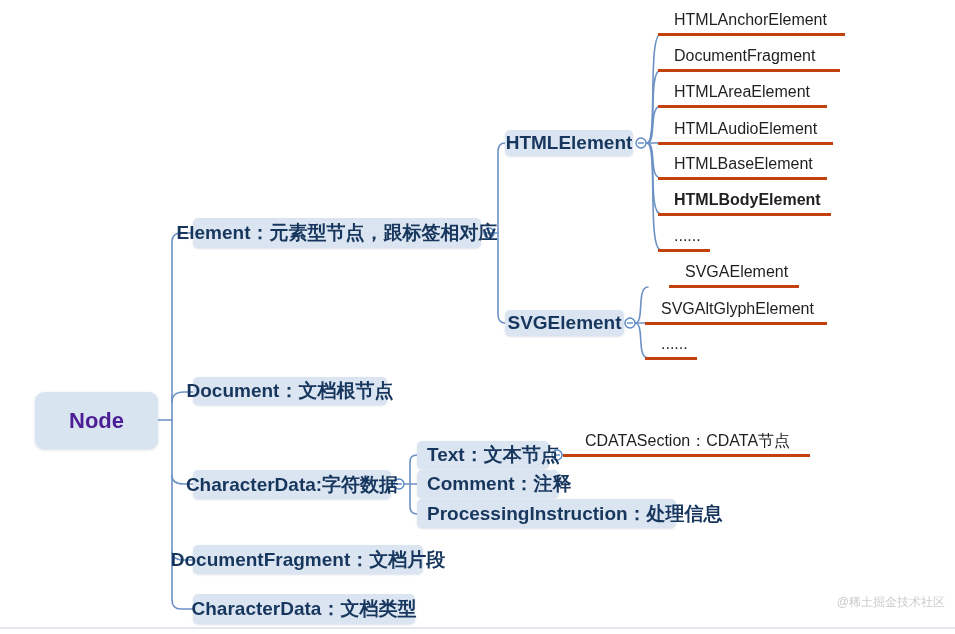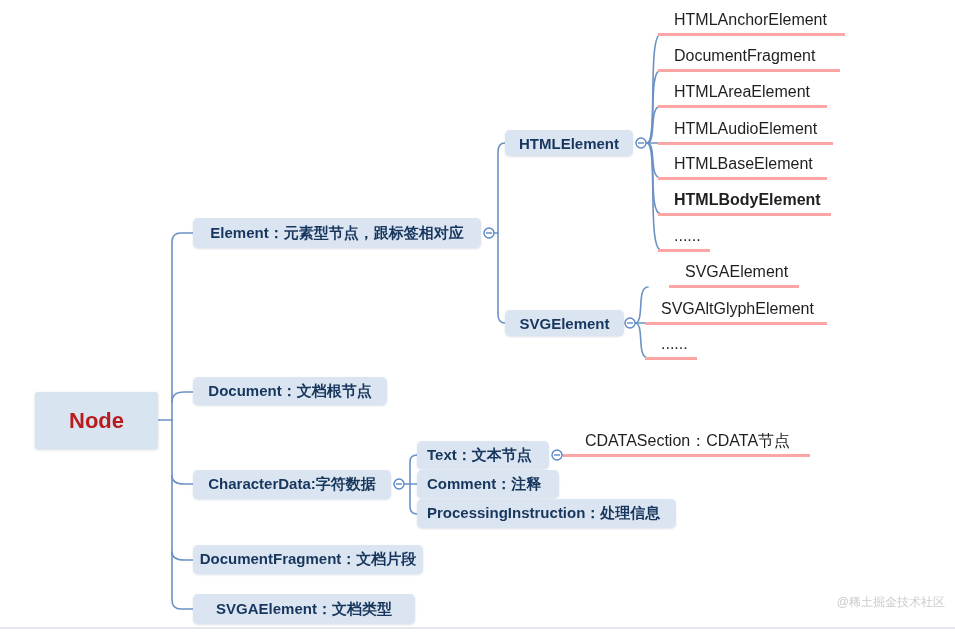--- a/index.html
+++ b/index.html
@@ -7,36 +7,36 @@
     position:relative; width:955px; height:634px; overflow:hidden;
     background:#ffffff;
     font-family:"Liberation Sans","DejaVu Sans",sans-serif;
   }
   svg.wires { position:absolute; left:0; top:0; pointer-events:none; }
   svg.wires .toggle { pointer-events:auto; cursor:pointer; }
 
   .box {
     position:absolute; box-sizing:border-box;
     background:#dbe5f1; border-radius:5px;
-    color:#17365d; font-size:15px; font-weight:bold;
+    color:#17365d; font-size:19px; font-weight:bold;
     display:flex; align-items:center; justify-content:center;
     white-space:nowrap; padding:0 8px;
     box-shadow:0 1px 2px rgba(120,140,170,0.25);
   }
   .box.left { justify-content:flex-start; padding:8px 10px; }
   .root-box {
     position:absolute; box-sizing:border-box;
-    background:#d9e4f1; border-radius:3px;
-    color:#b91c1c; font-size:22px; font-weight:bold;
+    background:#d9e4f1; border-radius:9px;
+    color:#4c1d95; font-size:22px; font-weight:bold;
     display:flex; align-items:center; justify-content:center;
     box-shadow:0 1px 3px rgba(120,140,170,0.3);
   }
   .leaf {
     position:absolute; box-sizing:border-box;
-    border-bottom:3px solid #fca5a5;
+    border-bottom:3px solid #c2410c;
     padding:0 0 3px 16px;
     font-size:16px; line-height:21px; color:#1f1f1f;
     white-space:nowrap;
   }
   .leaf.cdata { padding-left:22px; }
   .watermark {
     position:absolute; left:770px; top:594px; width:175px;
     color:#cccccc; font-size:12px; text-align:right;
     white-space:nowrap;
   }
@@ -108,21 +108,21 @@
       <line x1="554" y1="455" x2="560" y2="455" stroke="#5b87c5" stroke-width="1.4"></line>
     </g>
   </svg>
 
   <div class="root-box" style="left:35px; top:392px; width:123px; height:57px;">Node</div>
 
   <div class="box" style="left:193px; top:218px; width:288px; height:30px;text-align:center;">Element：元素型节点，跟标签相对应</div>
   <div class="box" style="left:193px; top:377px; width:194px; height:28px;">Document：文档根节点</div>
   <div class="box" style="left:193px; top:470px; width:198px; height:29px;">CharacterData:字符数据</div>
   <div class="box" style="left:193px; top:545px; width:230px; height:29px;">DocumentFragment：文档片段</div>
-  <div class="box" style="left:193px; top:594px; width:222px; height:30px;">SVGAElement：文档类型</div>
+  <div class="box" style="left:193px; top:594px; width:222px; height:30px;">CharacterData：文档类型</div>
 
   <div class="box" style="left:505px; top:130px; width:128px; height:26px;">HTMLElement</div>
   <div class="box" style="left:505px; top:310px; width:119px; height:26px;">SVGElement</div>
   <div class="box left" style="left:417px; top:441px; width:132px; height:28px;">Text：文本节点</div>
   <div class="box left" style="left:417px; top:470px; width:142px; height:28px;">Comment：注释</div>
   <div class="box left" style="left:417px; top:499px; width:259px; height:29px;">ProcessingInstruction：处理信息</div>
 
   <div class="leaf" style="left:658px; top:9px;  width:187px;">HTMLAnchorElement</div>
   <div class="leaf" style="left:658px; top:45px; width:182px;">DocumentFragment</div>
   <div class="leaf" style="left:658px; top:81px; width:169px;">HTMLAreaElement</div>

